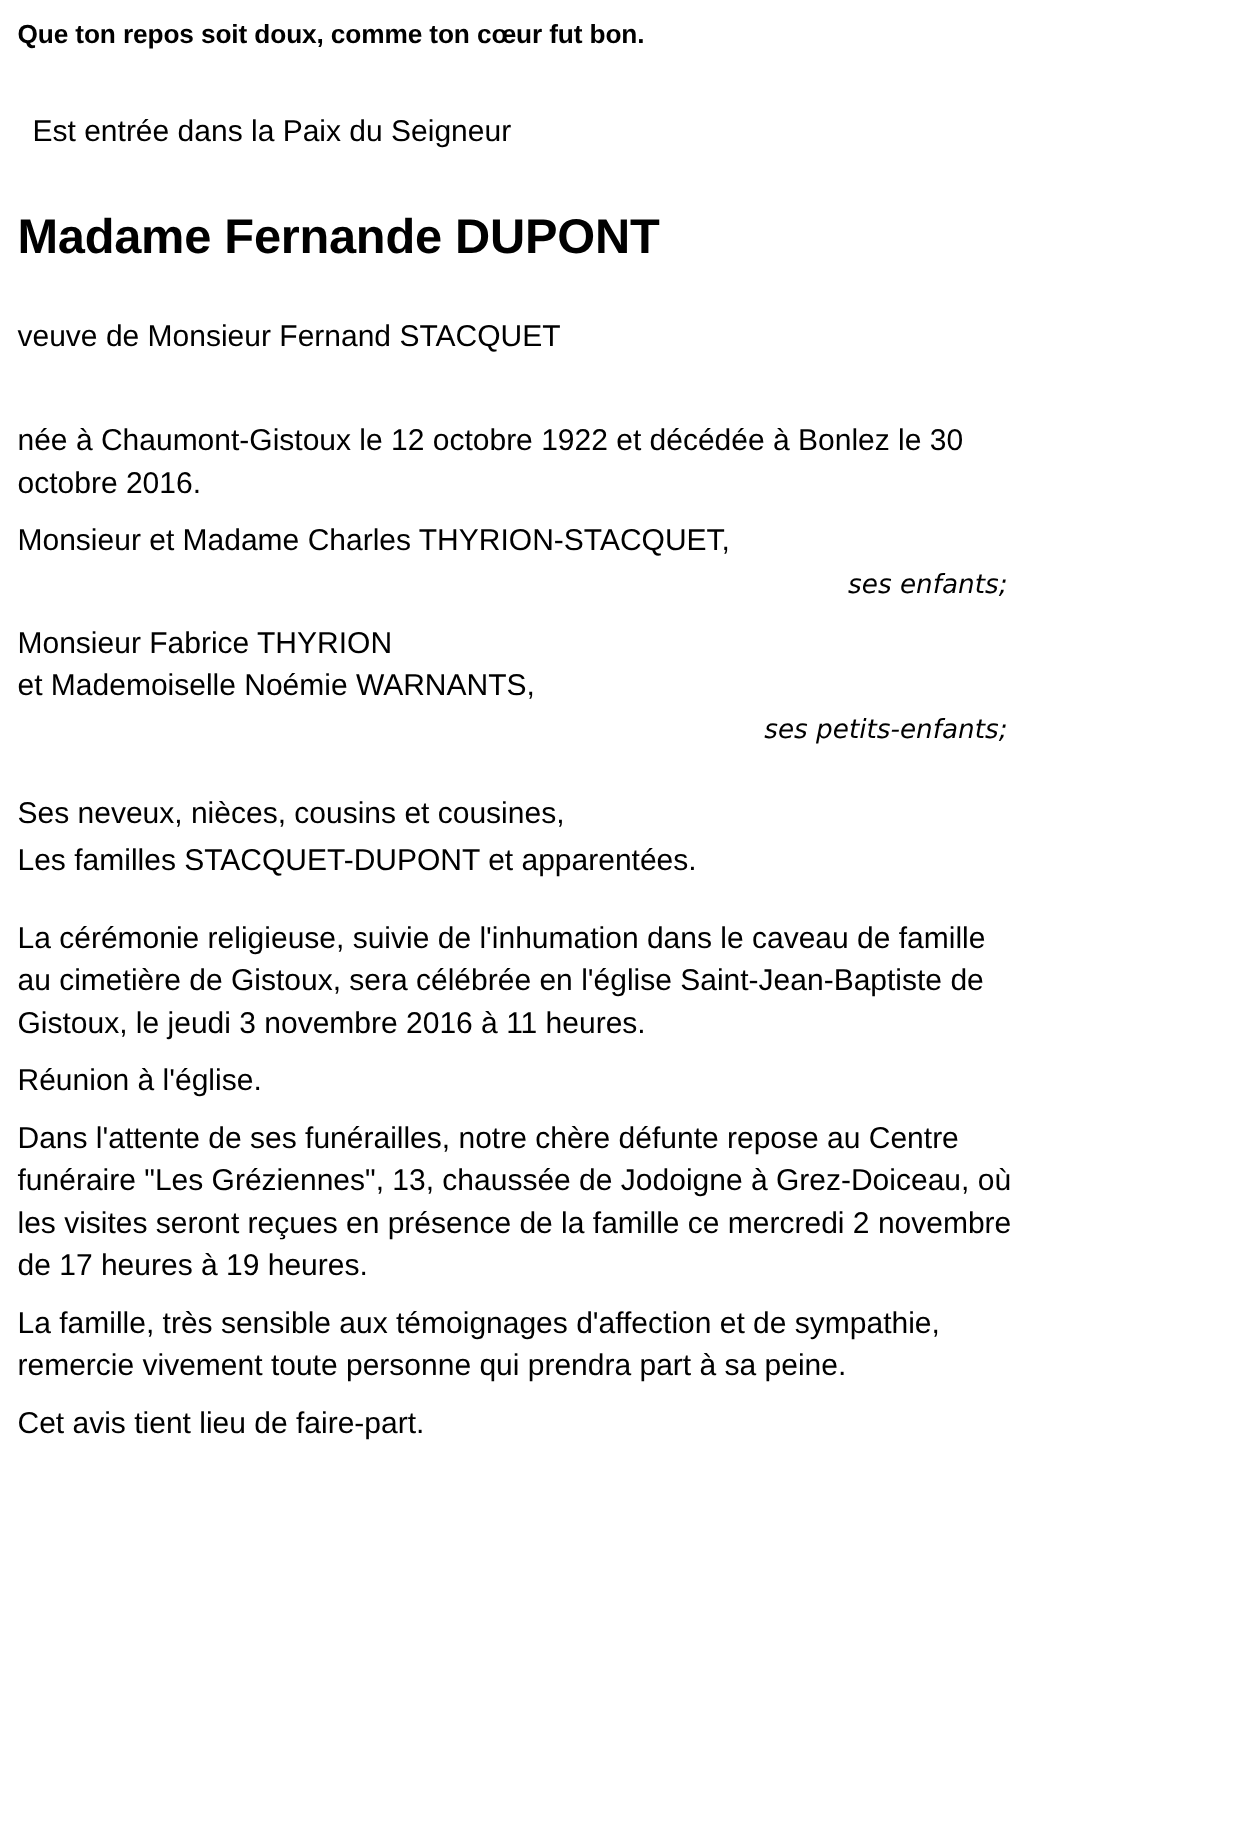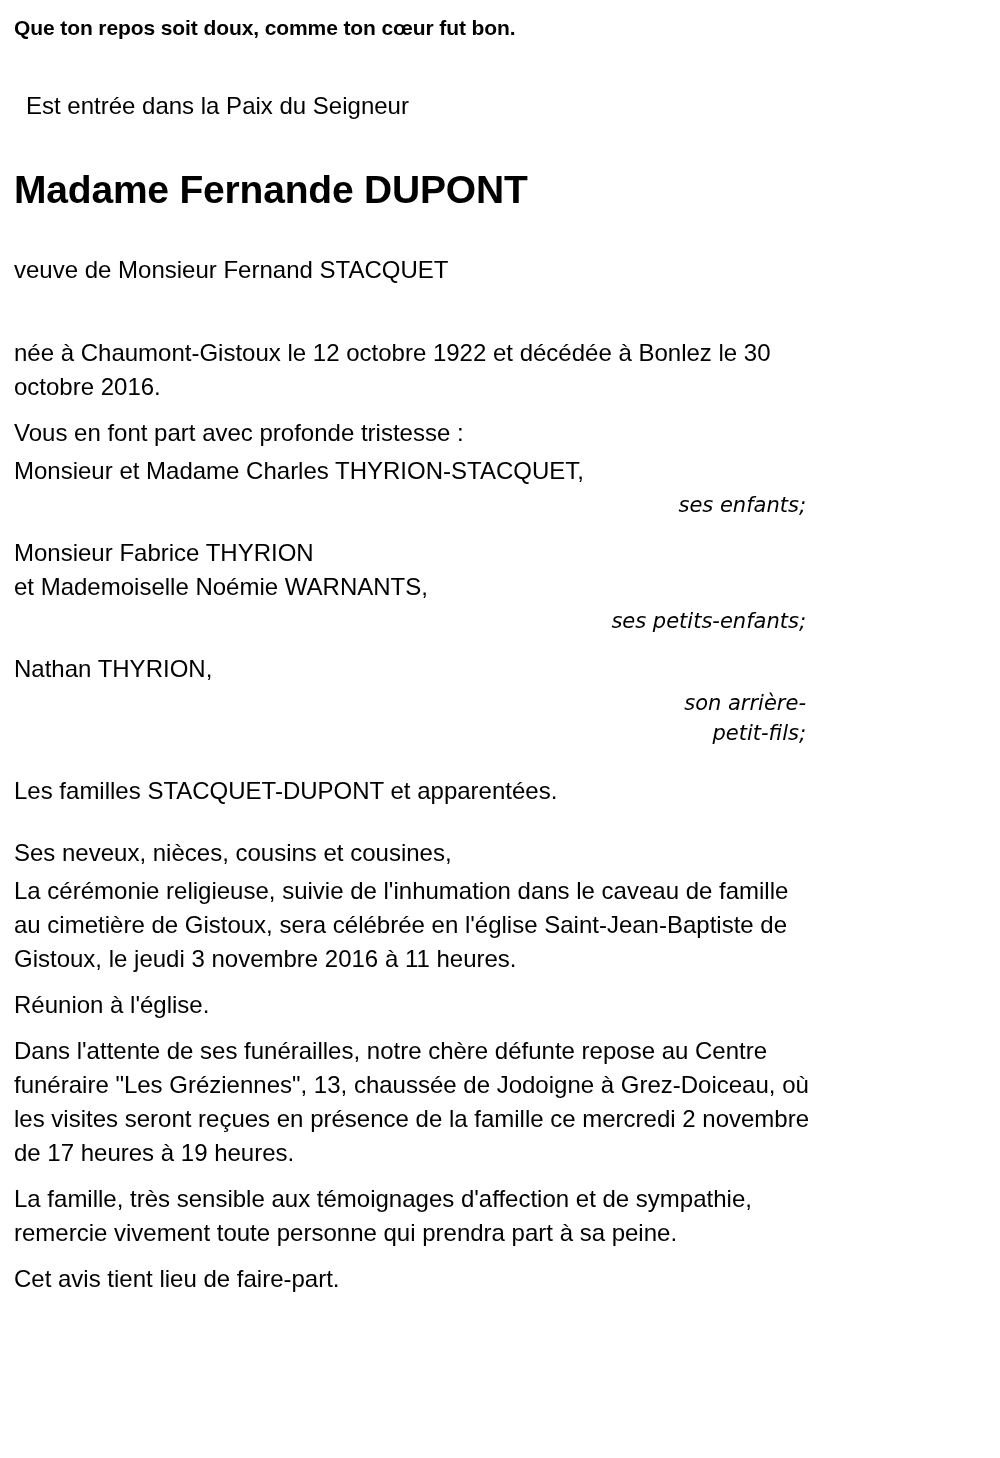--- a/index.html
+++ b/index.html
@@ -105,53 +105,47 @@
   <p class="epitaph">Que ton repos soit doux, comme ton cœur fut bon.</p>
 
   <p class="lead">Est entrée dans la Paix du Seigneur</p>
 
   <h1 class="deceased-name">Madame Fernande DUPONT</h1>
 
   <p class="spouse">veuve de Monsieur Fernand STACQUET</p>
 
   <p class="para">née à Chaumont-Gistoux le 12 octobre 1922 et décédée à Bonlez le 30 octobre 2016.</p>
 
-  <p class="para tight">Vous en font part avec profonde tristesse :</p>
 
   <div class="family-block">
 
     <div class="fam-row">
       <p class="fam-names">Monsieur et Madame Charles THYRION-STACQUET,</p>
       <p class="relation">ses enfants;</p>
     </div>
 
     <div class="spacer-sm"></div>
 
     <div class="fam-row">
       <p class="fam-names">Monsieur Fabrice THYRION
 et Mademoiselle Noémie WARNANTS,</p>
       <p class="relation">ses petits-enfants;</p>
     </div>
 
     <div class="spacer-sm"></div>
 
-    <div class="fam-row">
-      <p class="fam-names">Nathan THYRION,</p>
-      <p class="relation rel-narrow">son arrière-
-petit-fils;</p>
-    </div>
 
     <div class="spacer-md"></div>
 
 
   </div>
 
+  <p class="para tight">Ses neveux, nièces, cousins et cousines,</p>
+
   <p class="para gap-lg">Les familles STACQUET-DUPONT et apparentées.</p>
-
-  <p class="para tight">Ses neveux, nièces, cousins et cousines,</p>
 
   <p class="para">La cérémonie religieuse, suivie de l'inhumation dans le caveau de famille au cimetière de Gistoux, sera célébrée en l'église Saint-Jean-Baptiste de Gistoux, le jeudi 3 novembre 2016 à 11 heures.</p>
 
   <p class="para">Réunion à l'église.</p>
 
   <p class="para">Dans l'attente de ses funérailles, notre chère défunte repose au Centre funéraire "Les Gréziennes", 13, chaussée de Jodoigne à Grez-Doiceau, où les visites seront reçues en présence de la famille ce mercredi 2 novembre de 17 heures à 19 heures.</p>
 
   <p class="para">La famille, très sensible aux témoignages d'affection et de sympathie, remercie vivement toute personne qui prendra part à sa peine.</p>
 
   <p class="para">Cet avis tient lieu de faire-part.</p>

